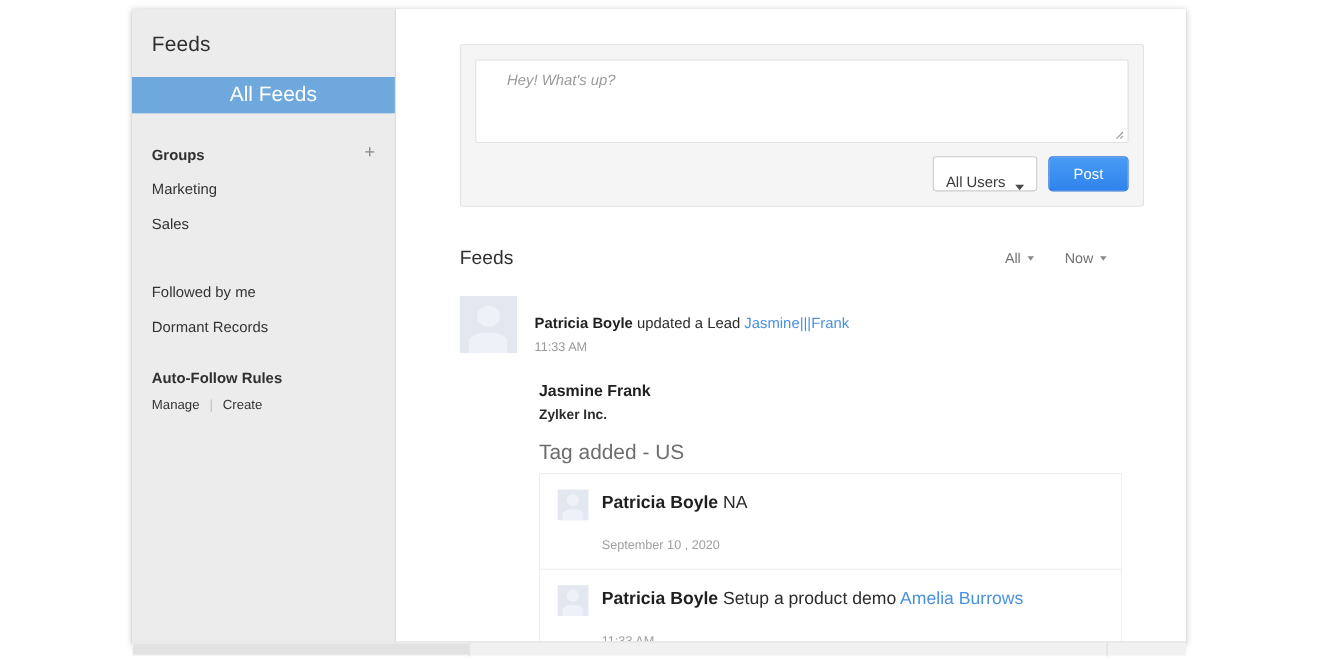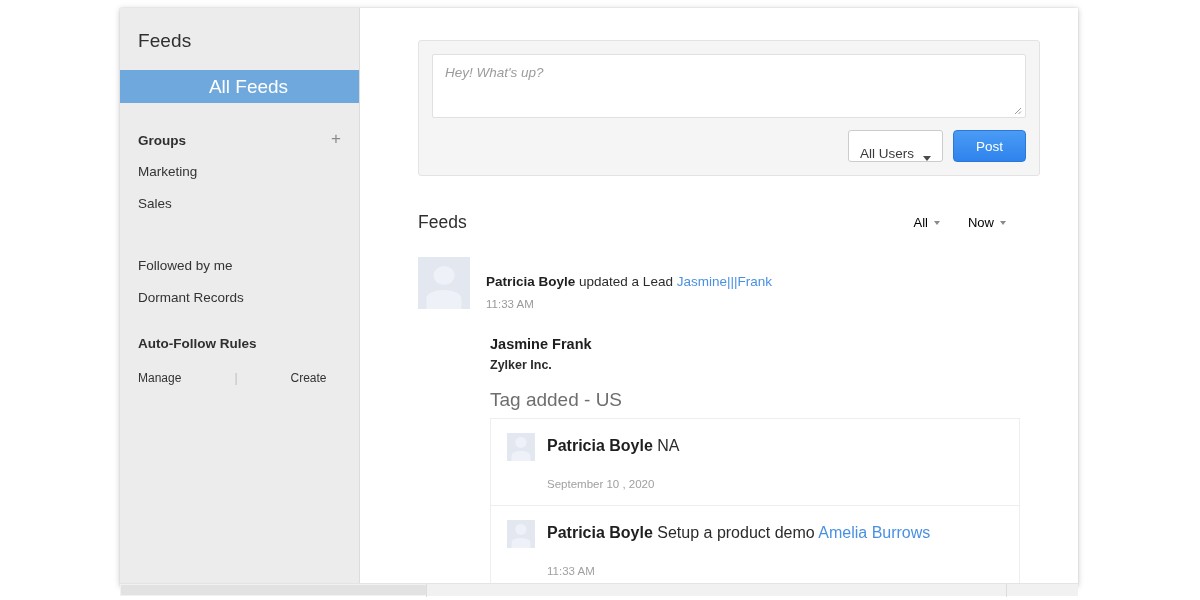--- a/index.html
+++ b/index.html
@@ -90,27 +90,26 @@
   .rules-head {
     font-size: 13.5px;
     font-weight: bold;
     color: #2f2f2f;
     padding: 0 18px;
     margin-top: 30px;
     line-height: 16px;
   }
   .rules-links {
     padding: 0 18px;
-    margin-top: 19px;
+    margin-top: 9px;
     font-size: 12px;
     color: #333333;
     display: flex;
     align-items: center;
     line-height: 14px;
-    gap: 44px;
   }
   .rules-sep {
     color: #bdbdbd;
     margin: 0 9px;
     font-size: 12px;
   }
 
   
   .main {
     flex: 1 1 auto;
@@ -127,26 +126,26 @@
   
   .composer {
     background: #f5f5f5;
     border: 1px solid #e3e3e3;
     border-radius: 3px;
     padding: 13px;
     width: 622px;
   }
   .composer-textarea {
     width: 100%;
-    height: 64px;
+    height: 76px;
     background: #ffffff;
     border: 1px solid #e0e0e0;
     border-radius: 2px;
     position: relative;
-    padding: 10px 12px;
+    padding: 10px 28px;
   }
   .composer-placeholder {
     font-size: 13.5px;
     color: #9b9b9b;
     font-style: italic;
   }
   .resize-grip {
     position: absolute;
     right: 3px;
     bottom: 2px;
@@ -215,21 +214,21 @@
   .feeds-filters {
     display: flex;
     align-items: center;
     gap: 28px;
   }
   .filter {
     display: flex;
     align-items: center;
     gap: 6px;
     font-size: 13px;
-    color: #000000;
+    color: #737373;
     cursor: pointer;
   }
   .caret-small {
     width: 0; height: 0;
     border-left: 3.5px solid transparent;
     border-right: 3.5px solid transparent;
     border-top: 4px solid #8a8a8a;
   }
 
   

